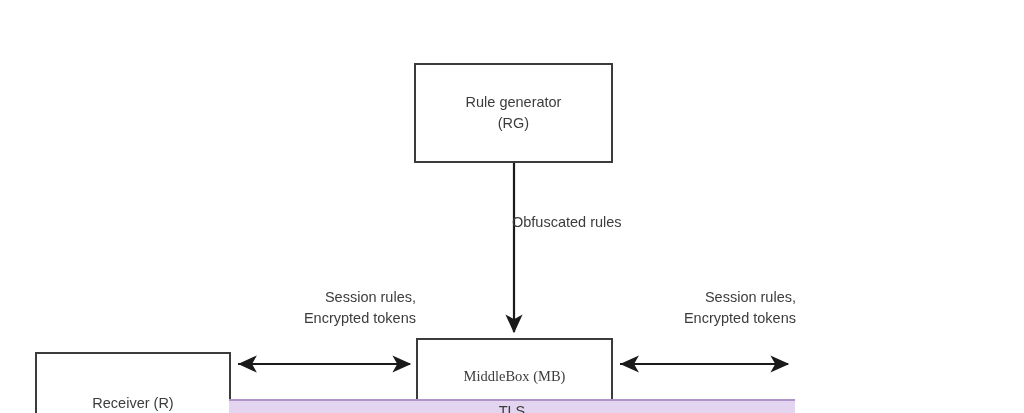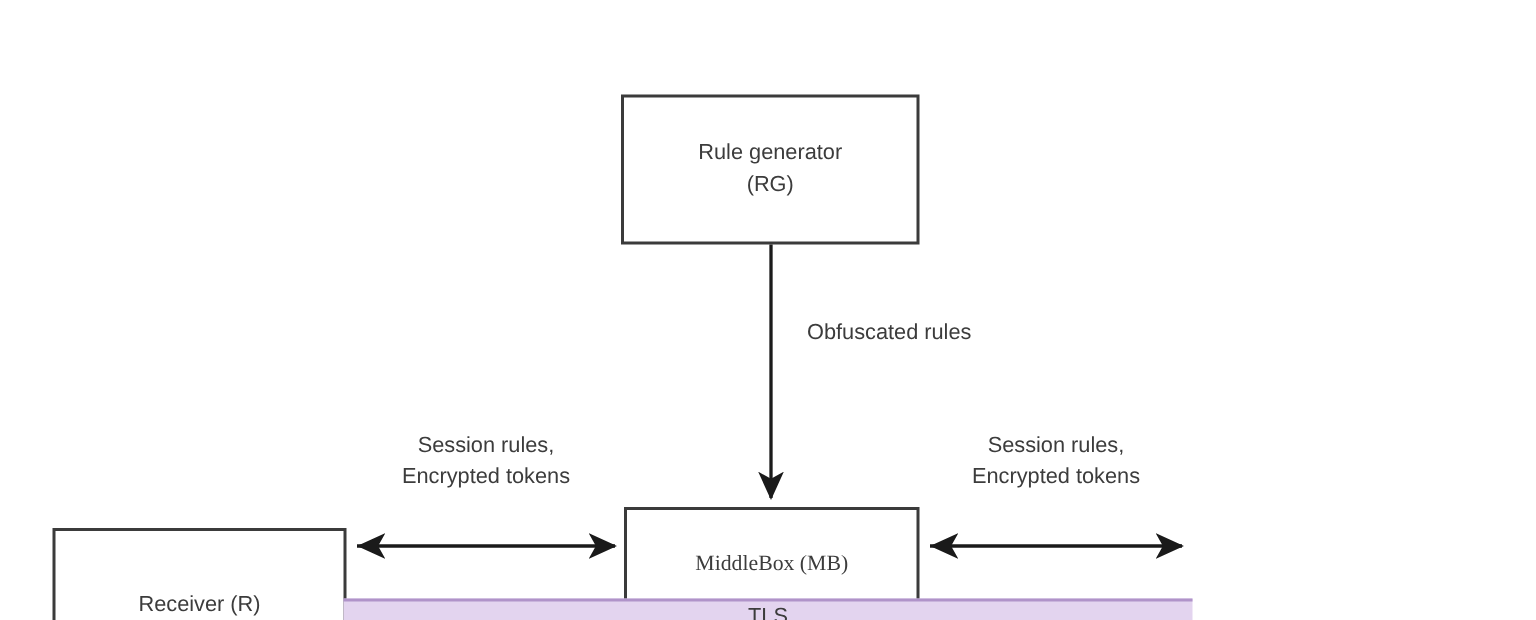--- a/index.html
+++ b/index.html
@@ -74,26 +74,26 @@
     z-index: 4;
     pointer-events: none;
   }
 
   
   .edge-label {
     position: absolute;
     color: #3c3c3c;
     font-size: 14.5px;
     line-height: 1.45;
-    text-align: center;
+    text-align: right;
     white-space: pre-line;
     z-index: 6;
   }
   #label-obfuscated {
-    left: 538px;
+    left: 512px;
     top: 168px;
     text-align: right;
   }
   #label-left-link {
     left: 232px;
     top: 243px;
     width: 184px;
   }
   #label-right-link {
     left: 612px;

